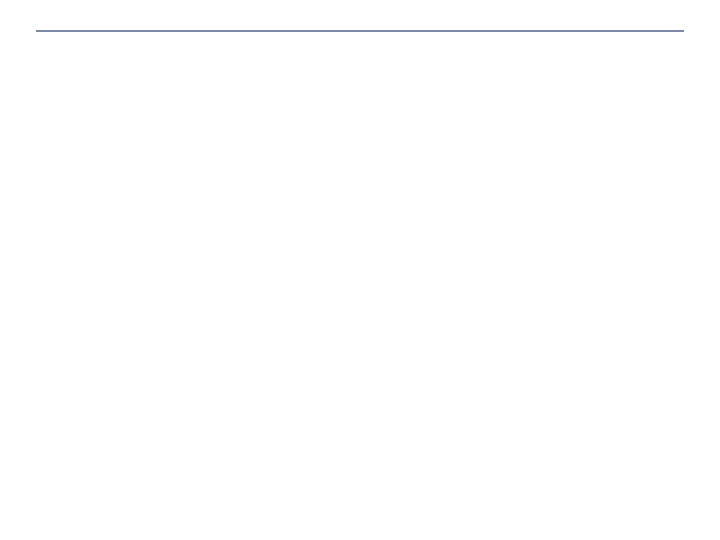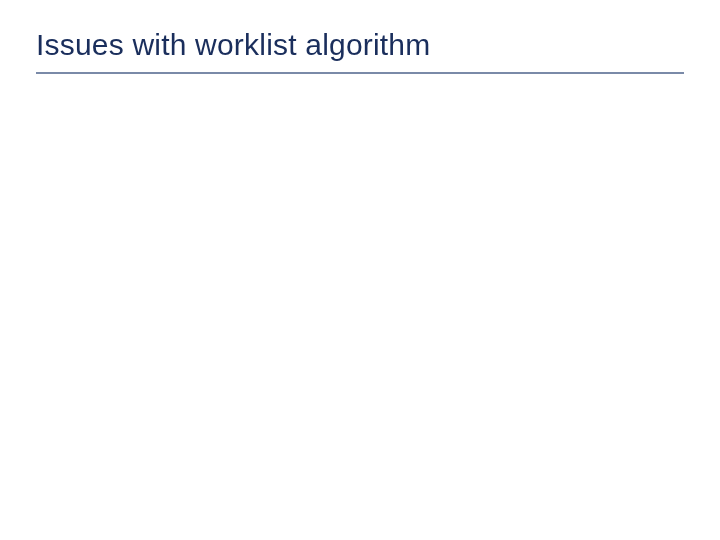--- a/index.html
+++ b/index.html
@@ -31,15 +31,14 @@
     width: 100%;
     height: 0;
     border-top: 2px solid #7a8aa8;
     margin-top: 2px;
   }
 </style>
 </head>
 <body>
 
 <div class="slide">
-  <h1 class="title">Issues with worklist algorithm</h1>
   <div class="underline"></div>
 </div>
 
 </body></html>

